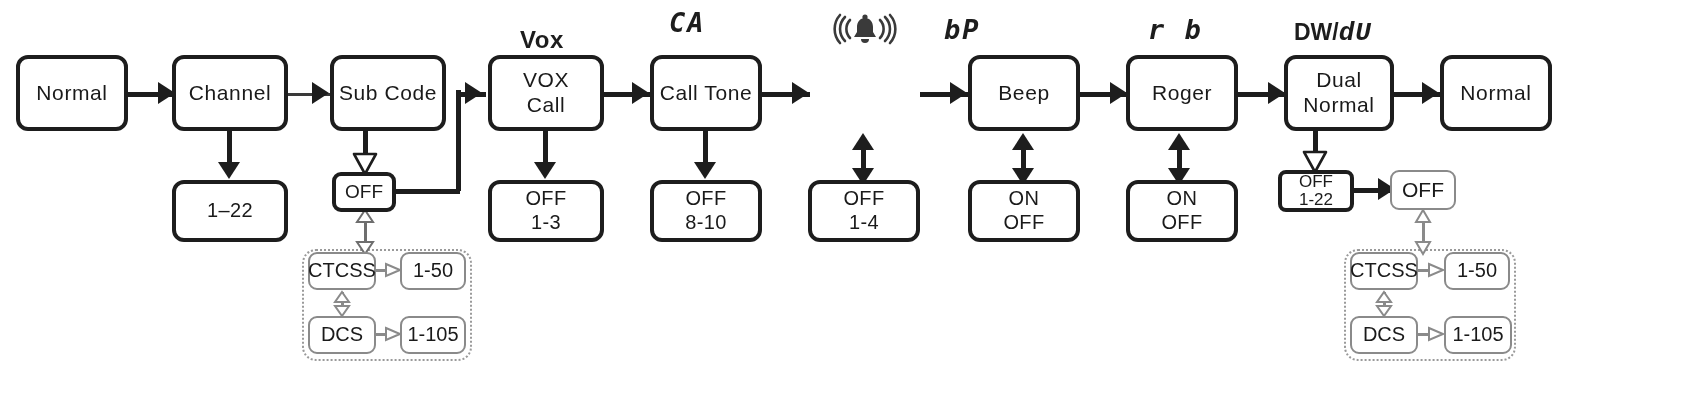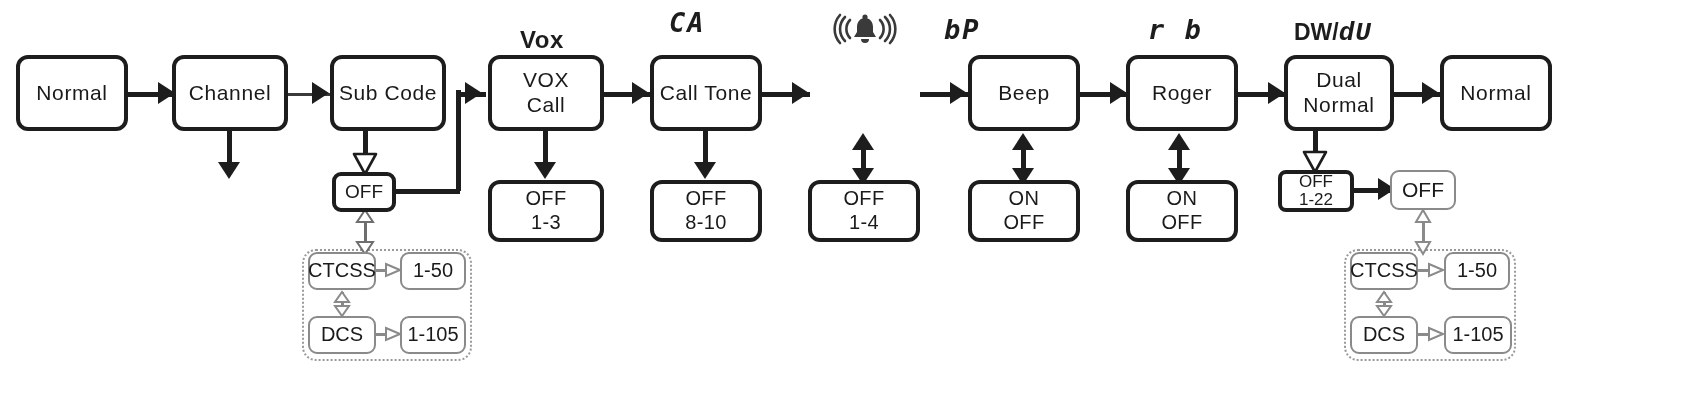--- a/index.html
+++ b/index.html
@@ -266,20 +266,23 @@
   <div class="arrow up" style="left:1168px; top:133px;"></div>
   <div class="arrow down" style="left:1168px; top:168px;"></div>
 
   <div class="vline" style="left:1313px; top:131px; height:30px;"></div>
   <div class="hollow" style="left:1302px; top:150px;">
     <svg width="26" height="24" viewBox="0 0 26 24">
         <path d="M2 2 L24 2 L13 22 Z" fill="#ffffff" stroke="#1d1d1d" stroke-width="2.6" stroke-linejoin="round"></path>
       </svg>
   </div>
 
+  <div class="box opt" style="left:172px; top:180px; width:116px; height:62px;">
+    <span class="line1">1–22</span>
+  </div>
 
   <div class="box small" style="left:332px; top:172px; width:64px; height:40px;">
     <span class="line1">OFF</span>
   </div>
 
   <div class="box opt" style="left:488px; top:180px; width:116px; height:62px;">
     <span class="line1">OFF</span>
     <span class="line2">1-3</span>
   </div>
 

